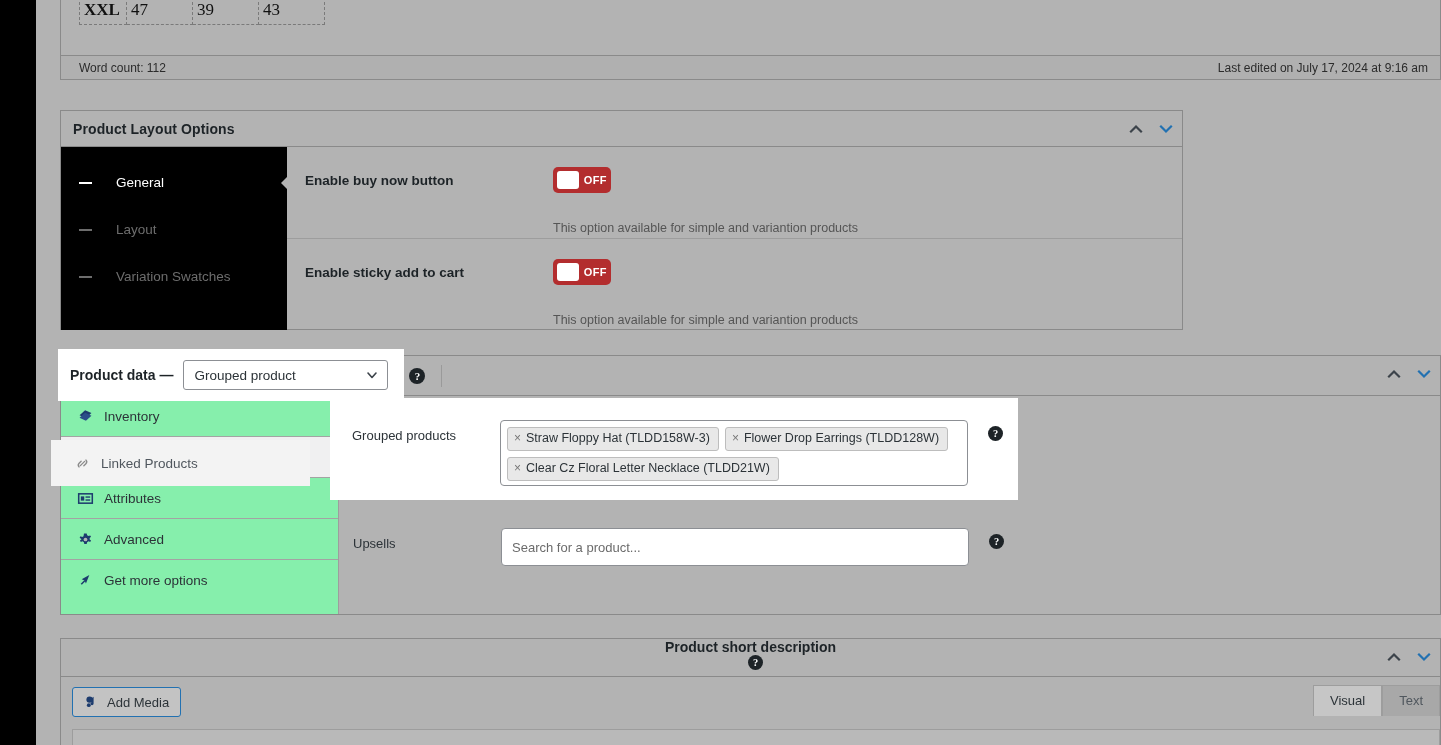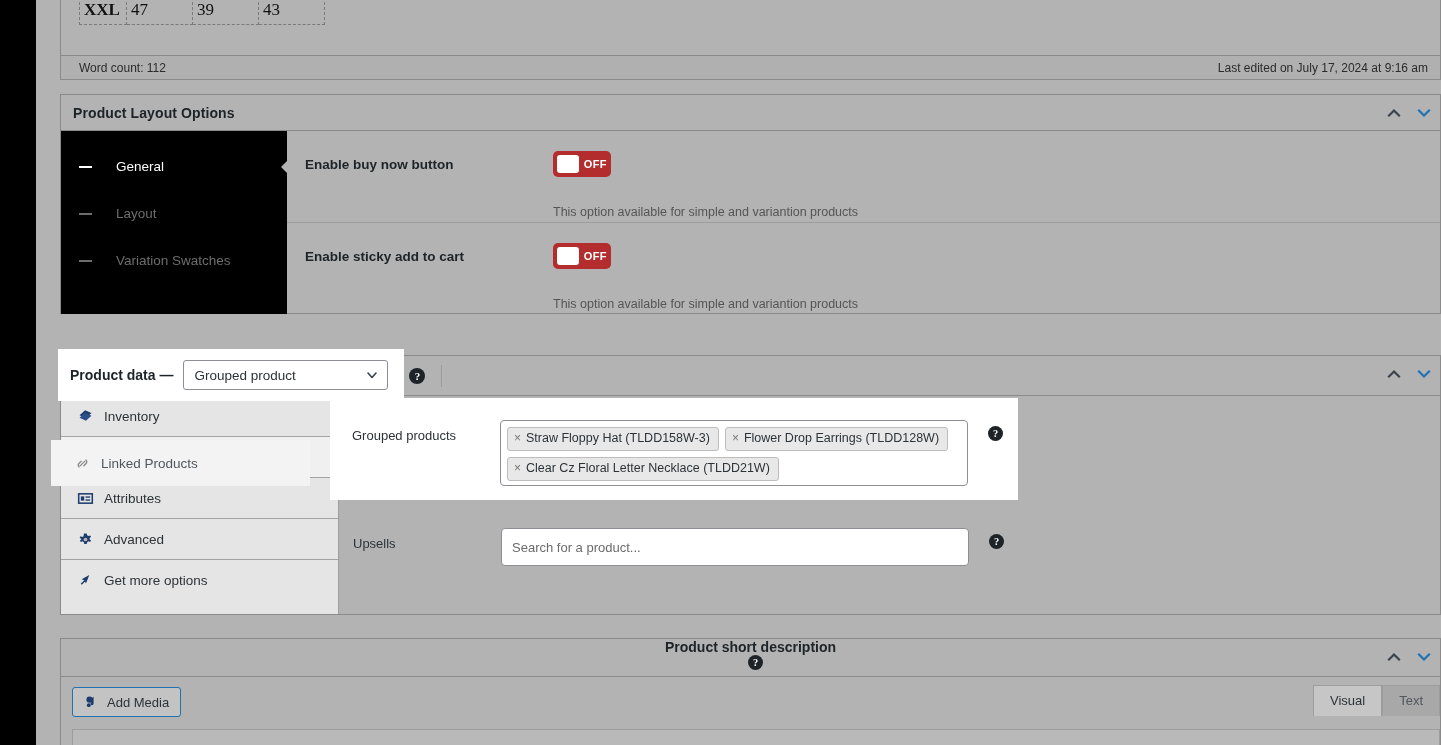--- a/index.html
+++ b/index.html
@@ -67,21 +67,21 @@
     height: 24px;
     border-top: 1px solid #8a8a8a;
     background: #b0b0b0;
     display: flex; align-items: center;
     padding: 0 12px 0 18px;
     font-size: 12px; color: #2b2b2b;
   }
   .wordcount-bar .right { margin-left: auto; }
 
   
-  .plo-panel { left: 60px; top: 94px; width: 1381px; height: 220px; }
+  .plo-panel { left: 60px; top: 110px; width: 1123px; height: 220px; }
   .plo-body { display: flex; height: 183px; }
   .plo-nav {
     width: 226px; background: #000; flex: 0 0 226px;
     position: relative; padding-top: 12px;
   }
   .plo-nav-item {
     height: 47px; display: flex; align-items: center;
     padding-left: 18px; gap: 24px;
     font-size: 13.5px; color: #6d6d6d;
     position: relative;
@@ -160,21 +160,21 @@
     font-family: "Liberation Serif", serif;
   }
   .pd-divider {
     width: 1px; height: 22px; background: #9a9a9a; margin-left: 16px;
   }
 
   .pd-body { display: flex; height: 218px; }
   .pd-tabs {
     width: 278px; flex: 0 0 278px;
     border-right: 1px solid #9d9d9d;
-    background: #e5e5e5;
+    background: #86efac;
   }
   .pd-tab {
     height: 41px; display: flex; align-items: center; gap: 10px;
     padding-left: 16px;
     font-size: 13.5px; color: #2c3338;
     border-bottom: 1px solid #a3a3a3;
     cursor: pointer;
   }
   .pd-tab:last-child { border-bottom: none; }
   .pd-tab.active { background: #f0f0f1; color: #50575e; }

